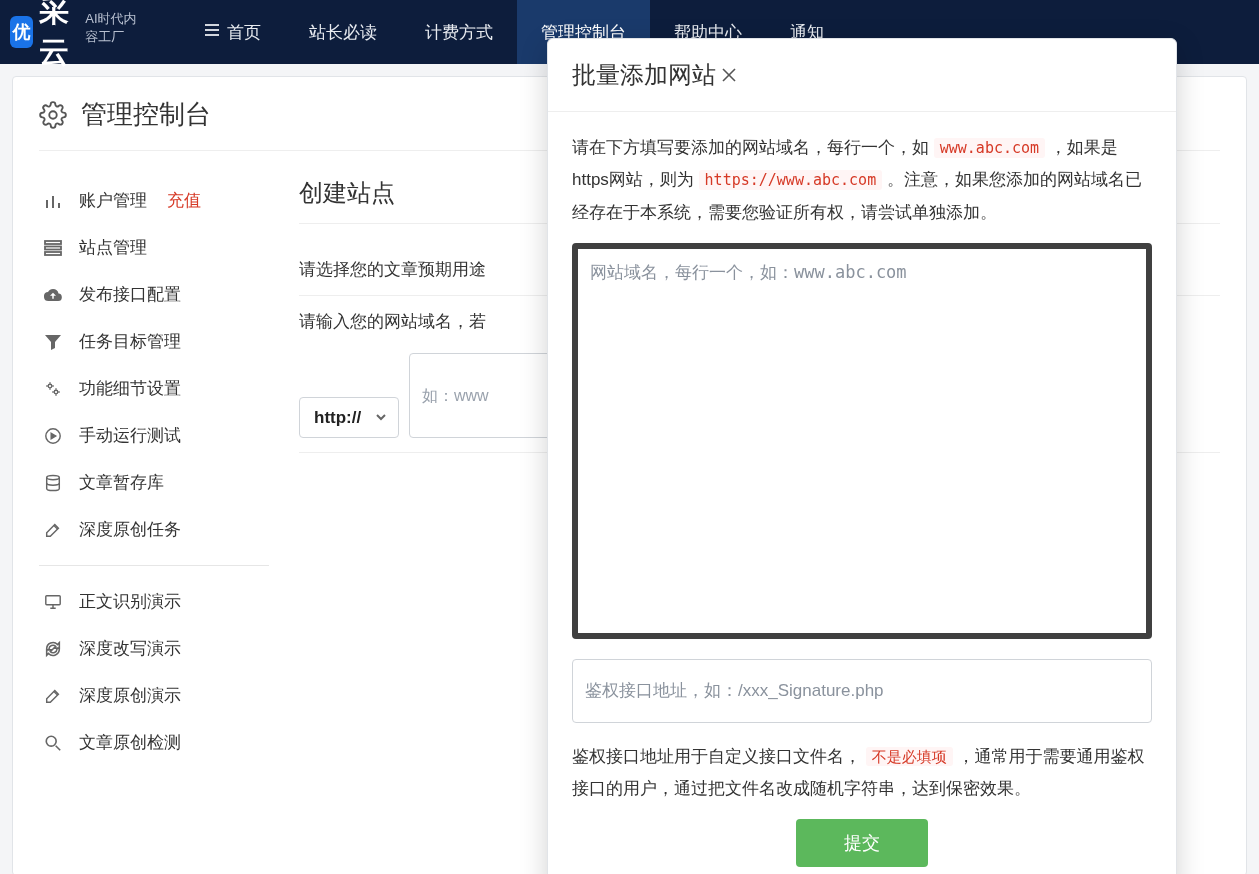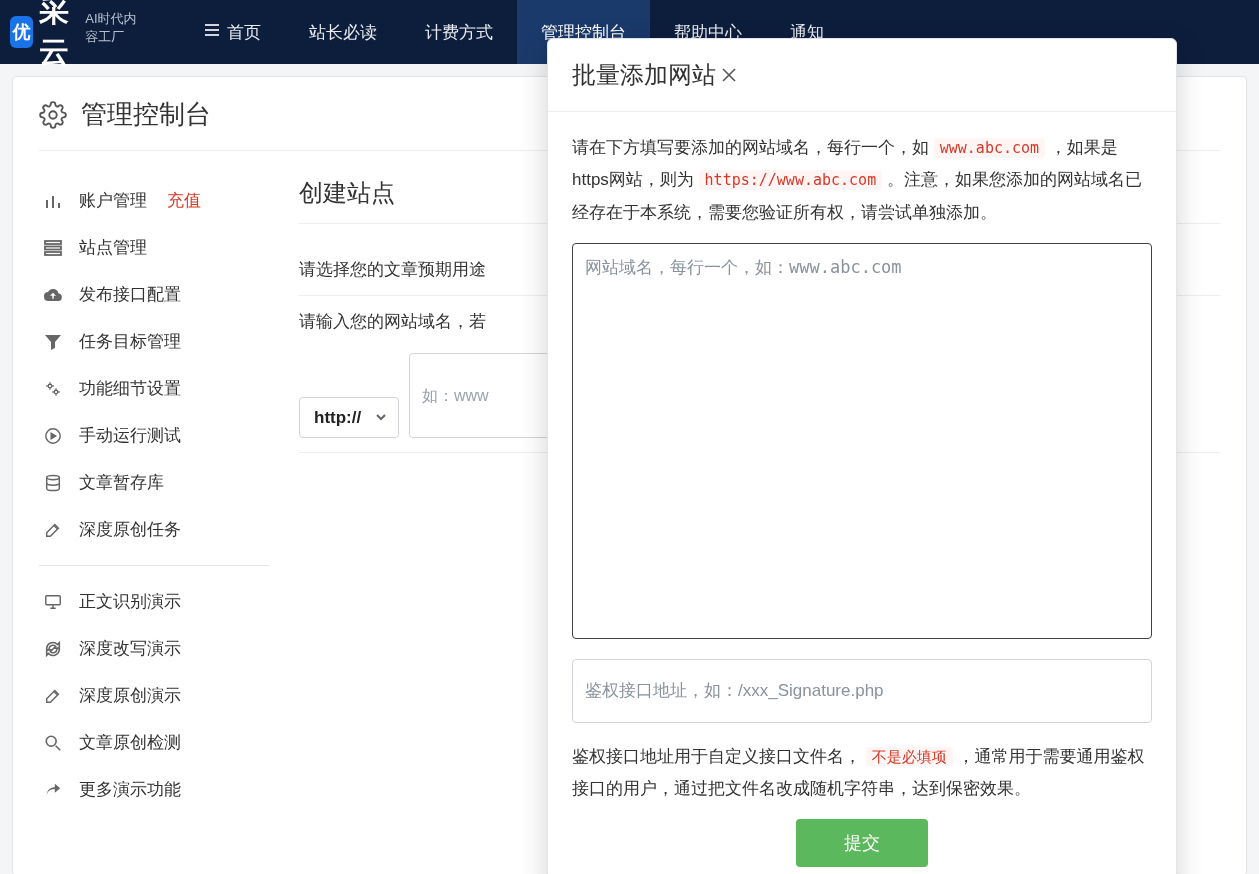--- a/index.html
+++ b/index.html
@@ -240,21 +240,21 @@
     background: #fff5f5;
     color: #d63926;
     font-family: Menlo, Consolas, monospace;
     font-size: 15px;
     padding: 1px 6px;
     border-radius: 3px;
   }
   .modal-textarea {
     width: 100%;
     height: 396px;
-    border: 1px solid #404040;
+    border: 6px solid #404040;
     border-radius: 4px;
     padding: 10px 12px;
     font-size: 17px;
     color: #333;
     resize: none;
     line-height: 1.6;
     margin-bottom: 16px;
   }
   .modal-textarea::placeholder { color: #8a929d; }
   .modal-input {
@@ -445,28 +445,20 @@
           <span>深度原创演示</span>
         </div>
         <div class="sidebar-item">
           <span class="sidebar-ico">
               <svg width="18" height="18" viewBox="0 0 20 20" fill="none" stroke="currentColor" stroke-width="1.8">
                 <circle cx="8" cy="8" r="5.5"></circle>
                 <line x1="13" y1="13" x2="18" y2="18"></line>
               </svg>
             </span>
           <span>文章原创检测</span>
-        </div>
-        <div class="sidebar-item">
-          <span class="sidebar-ico">
-              <svg width="18" height="18" viewBox="0 0 20 20" fill="currentColor">
-                <path d="M12 3l6 5-6 5V9C5 9 3 14 3 17c0-6 3-10 9-10V3z"></path>
-              </svg>
-            </span>
-          <span>更多演示功能</span>
         </div>
       </div>
 
       <div class="main">
         <h2>创建站点</h2>
         <div class="form-hint">请选择您的文章预期用途</div>
         <div class="form-hint" style="border:none;padding-bottom:6px">请输入您的网站域名，若</div>
         <div class="form-row">
           <span class="select-wrap">
             <select class="select">

